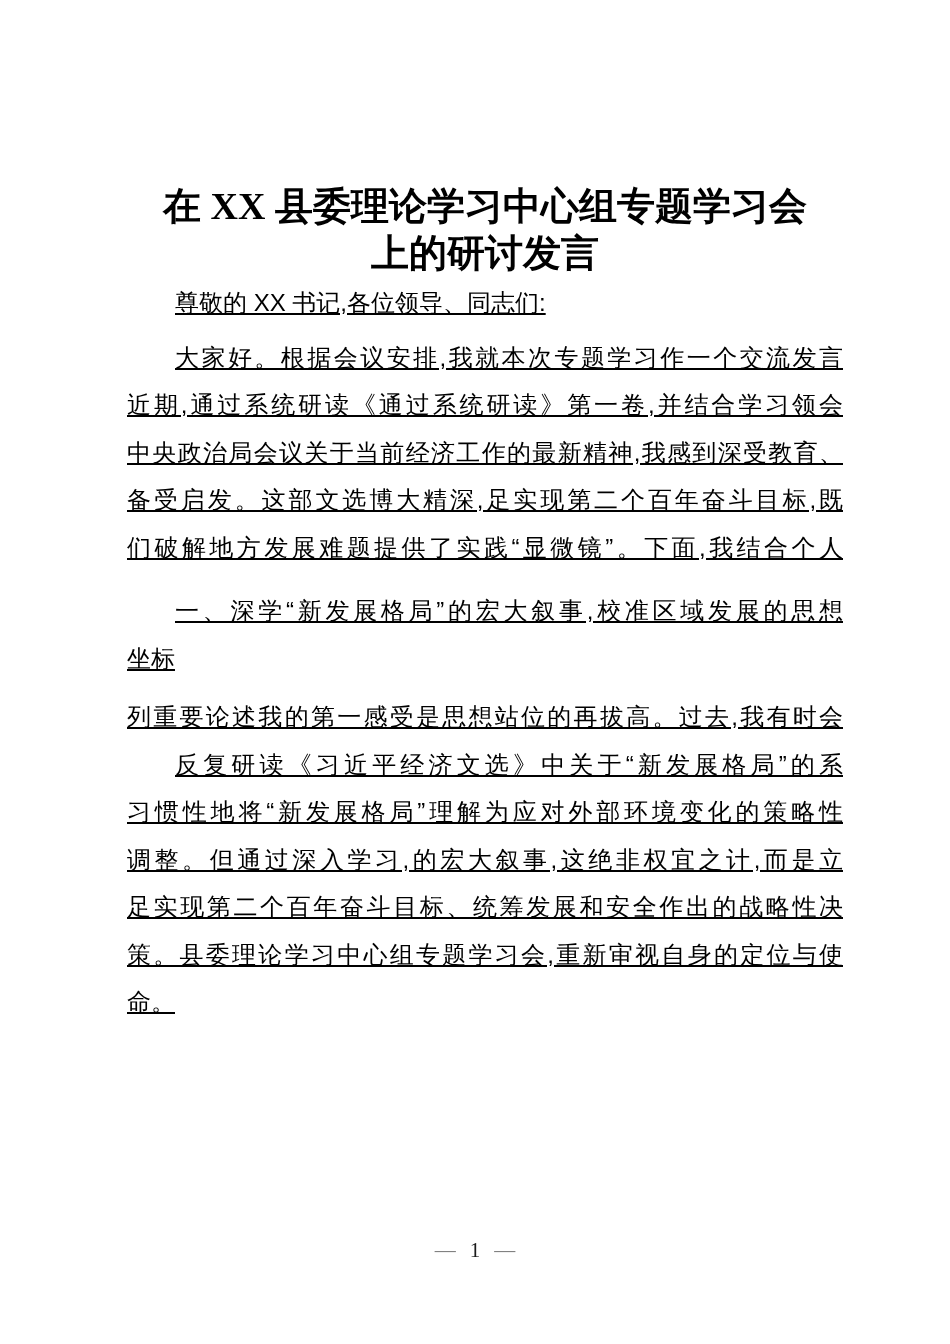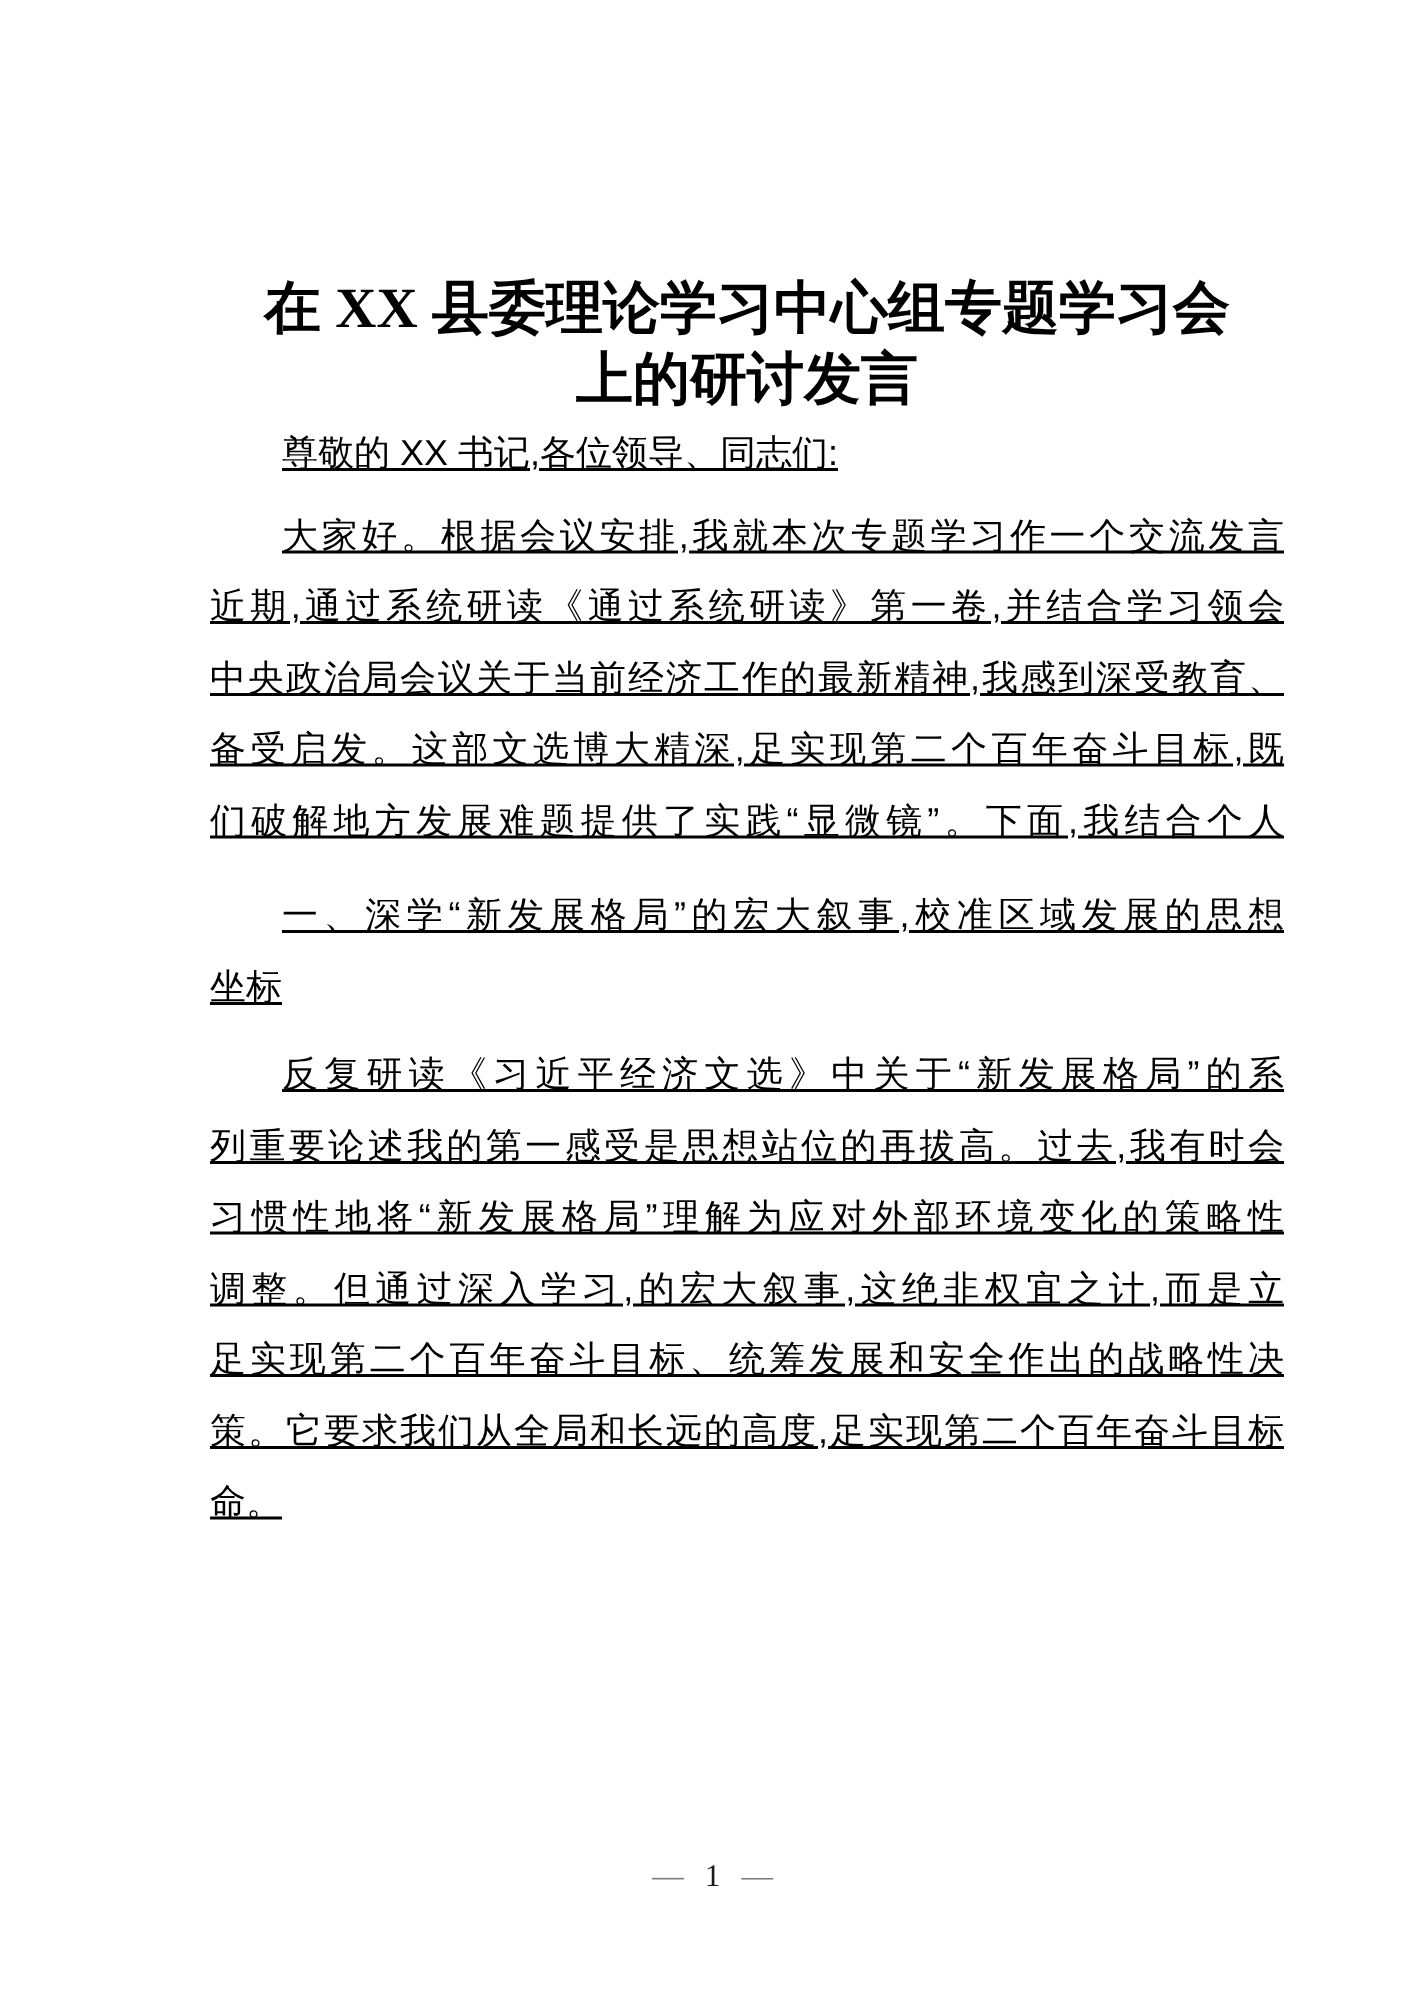--- a/index.html
+++ b/index.html
@@ -11,21 +11,21 @@
     position: relative;
     width: 950px;
     height: 1344px;
     background: #ffffff;
     overflow: hidden;
     font-family: "Liberation Sans", "DejaVu Sans", sans-serif;
     color: #000000;
   }
   .doc {
     position: absolute;
-    left: 140px;
+    left: 127px;
     top: 183px;
     width: 716px;
   }
   .title {
     font-family: "Liberation Serif", "DejaVu Serif", serif;
     font-weight: 700;
     font-size: 38px;
     line-height: 47px;
     text-align: center;
     color: #000000;
@@ -89,26 +89,26 @@
       <div class="line j">备受启发。这部文选博大精深,足实现第二个百年奋斗目标,既</div>
       <div class="line j">们破解地方发展难题提供了实践“显微镜”。下面,我结合个人</div>
     </div>
 
     <div class="para h1">
       <div class="line indent j">一、深学“新发展格局”的宏大叙事,校准区域发展的思想</div>
       <div class="line">坐标</div>
     </div>
 
     <div class="para p2">
+      <div class="line j">列重要论述我的第一感受是思想站位的再拔高。过去,我有时会</div>
       <div class="line indent j">反复研读《习近平经济文选》中关于“新发展格局”的系</div>
-      <div class="line j">列重要论述我的第一感受是思想站位的再拔高。过去,我有时会</div>
       <div class="line j">习惯性地将“新发展格局”理解为应对外部环境变化的策略性</div>
       <div class="line j">调整。但通过深入学习,的宏大叙事,这绝非权宜之计,而是立</div>
       <div class="line j">足实现第二个百年奋斗目标、统筹发展和安全作出的战略性决</div>
-      <div class="line j">策。它要求我们从全局和长远的高度,足实现第二个百年奋斗目标</div>
+      <div class="line j">策。县委理论学习中心组专题学习会,重新审视自身的定位与使</div>
       <div class="line">命。</div>
     </div>
 
   </div>
 
   <div class="footer">
     <span class="dash">—</span><span class="pagenum">1</span><span class="dash">—</span>
   </div>
 </div>
 

